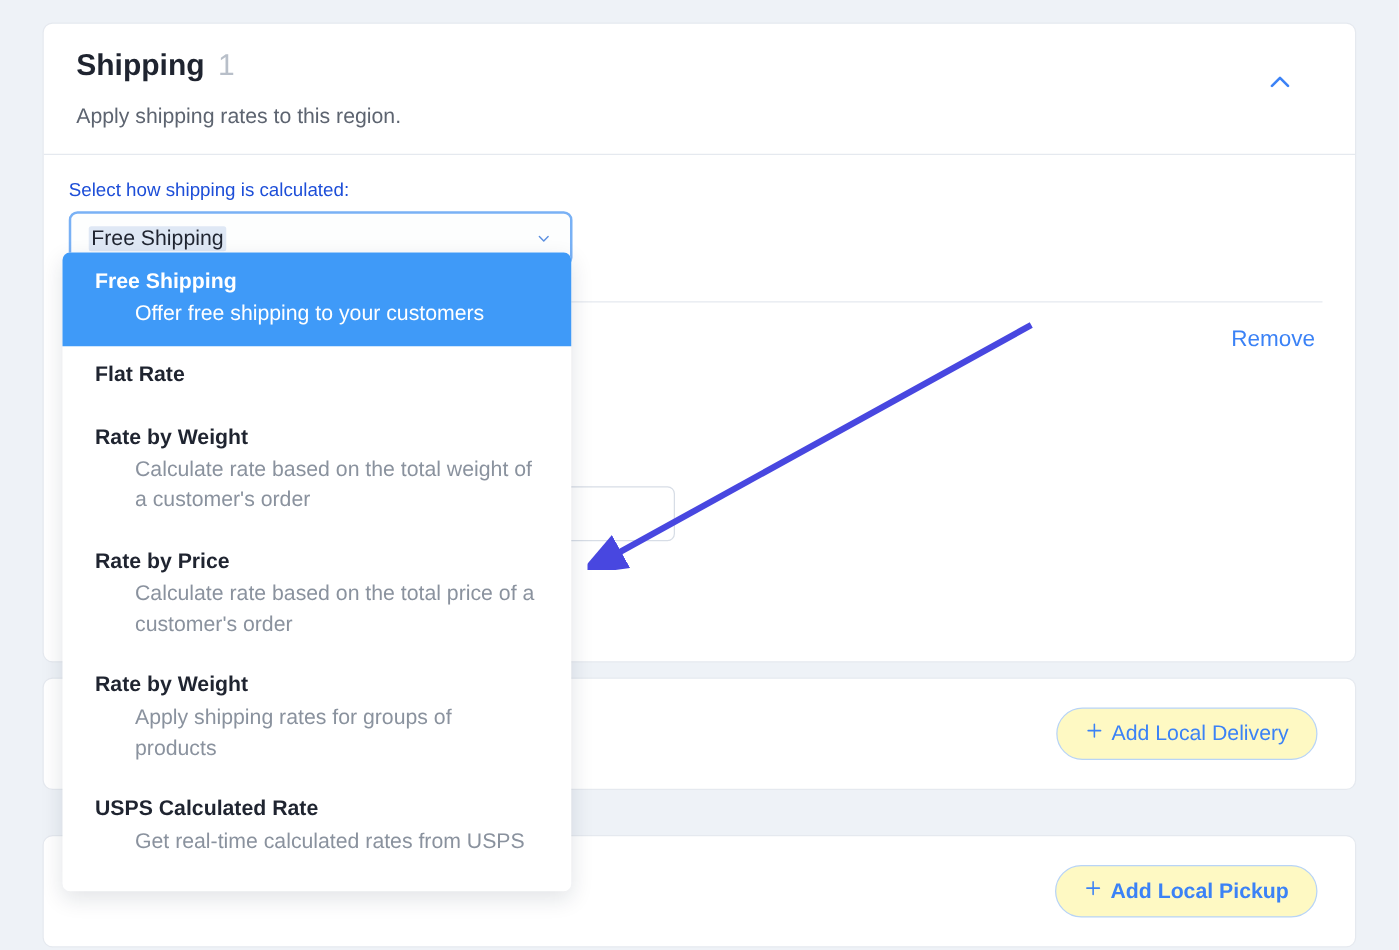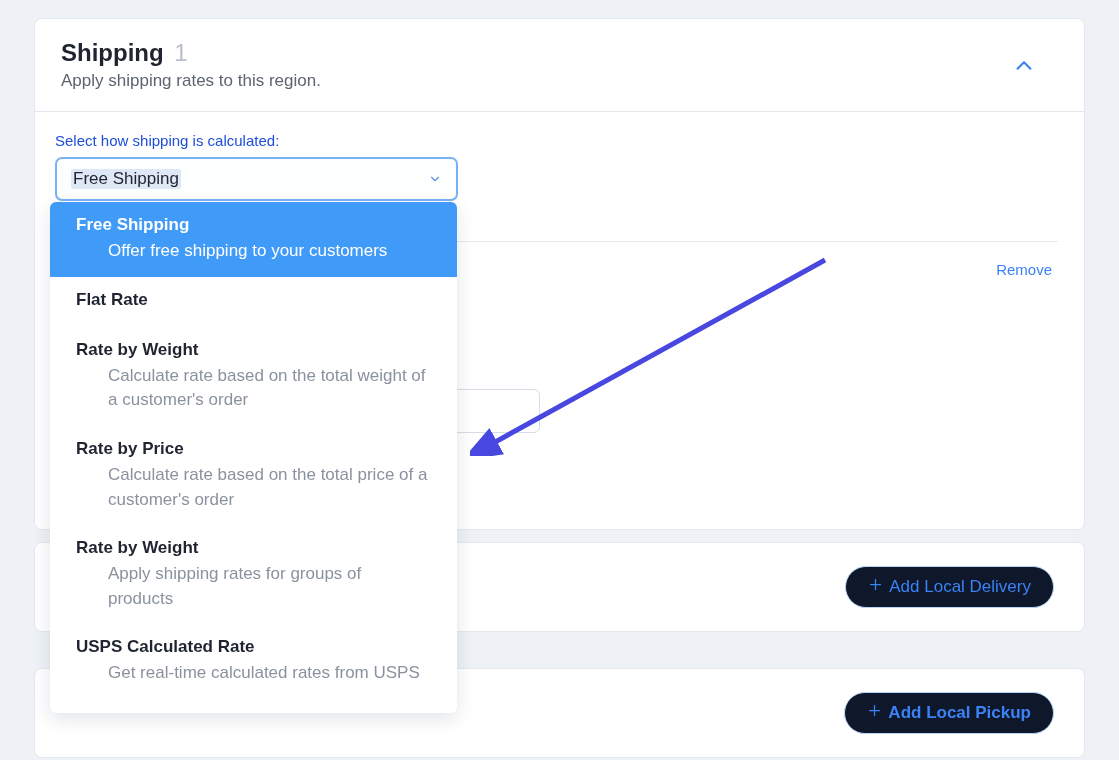--- a/index.html
+++ b/index.html
@@ -54,21 +54,21 @@
     color:var(--text);
   }
   .title-num{
     color:#b8bfc9;
     font-weight:400;
     margin-left:4px;
   }
   .subtitle{
     font-size:17px;
     color:#5d6470;
-    margin-top:4px;
+    margin-top:16px;
   }
   .chevron-up{
     width:22px;height:22px;
     margin-top:16px;
     margin-right:10px;
   }
   .chevron-up svg{stroke:var(--blue);}
 
   .body{
     padding:20px 26px 26px 20px;
@@ -147,21 +147,21 @@
     left:60px;right:26px;
     top:222px;
     height:1px;
     background:var(--border);
     z-index:5;
   }
   .remove-link{
     position:absolute;
     right:32px;
     top:242px;
-    font-size:15px;
+    font-size:18px;
     color:var(--link);
     z-index:5;
   }
   .ghost-box{
     position:absolute;
     top:370px;
     left:325px;
     width:180px;
     height:44px;
     border:1px solid #d7dde6;
@@ -183,21 +183,21 @@
   .pill-btn{
     display:inline-flex;
     align-items:center;
     gap:6px;
     height:42px;
     padding:0 22px;
     border:1px solid var(--pill-border);
     border-radius:22px;
     color:var(--blue-btn);
     font-size:17px;
-    background:#0f172a;
+    background:#fef9c3;
   }
   .plus-icon{display:inline-block;}
   .plus-icon svg{stroke:var(--blue-btn);}
 
   
   .arrow{
     position:absolute;
     left:470px;
     top:256px;
     width:360px;

